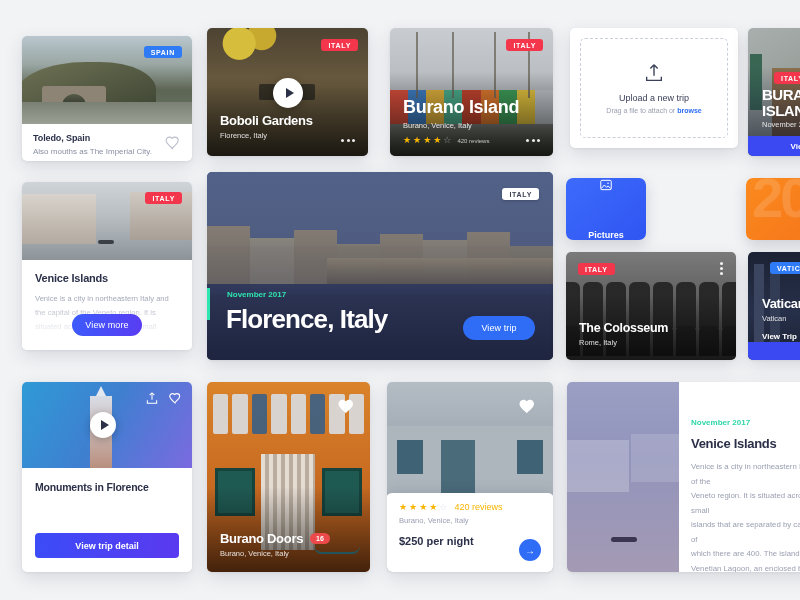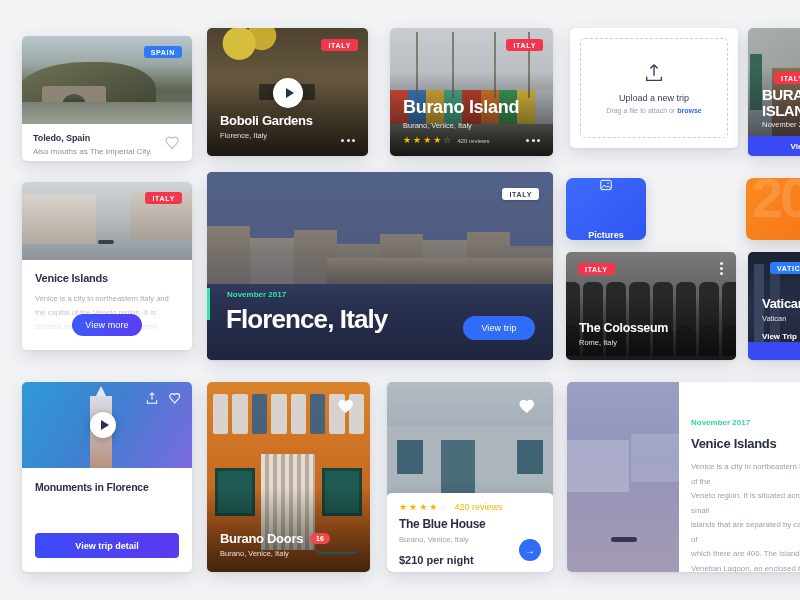--- a/index.html
+++ b/index.html
@@ -597,23 +597,22 @@
     </div>
     <div class="panel">
       <div class="stars2">
         <span>★</span>
           <span>★</span>
           <span>★</span>
           <span>★</span>
           <span class="off">☆</span>
         <span class="rv">420 reviews</span>
       </div>
-      <div class="bh">The Blue House</div>
       <div class="bs">Burano, Venice, Italy</div>
-      <div class="bp">$210 per night</div>
+      <div class="bp">$250 per night</div>
       <div class="gobtn">→</div>
     </div>
   </div>
 
   <div class="card" id="c-vwide">
     <div class="vimg">
         <div class="vb1"></div>
         <div class="vb2"></div>
         <div class="gond"></div>
       </div>

